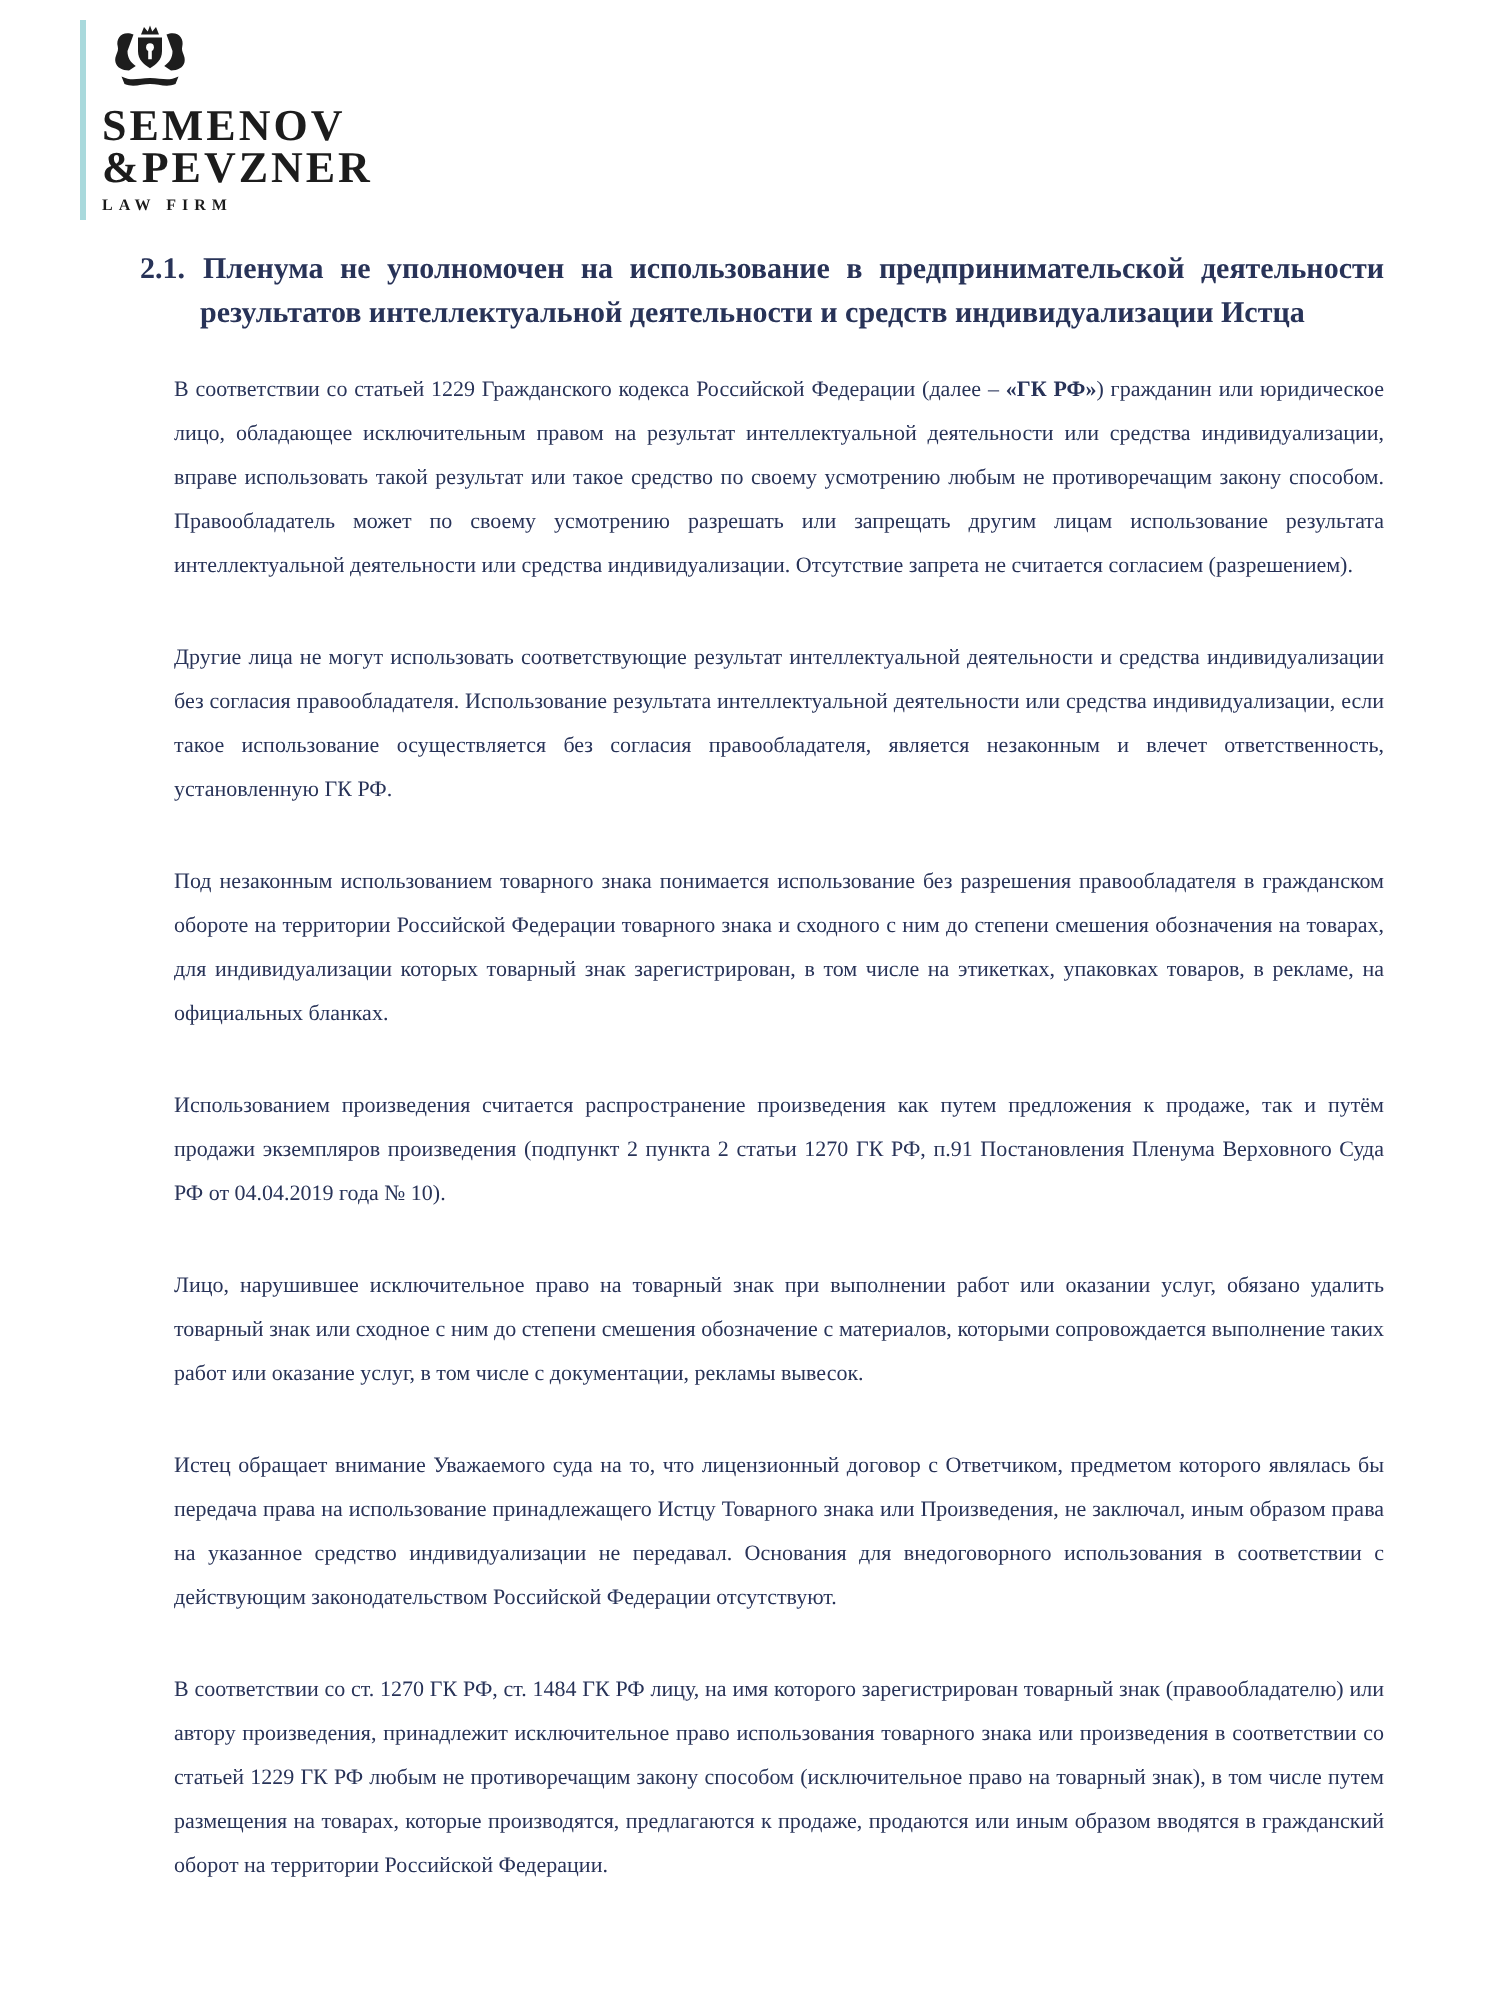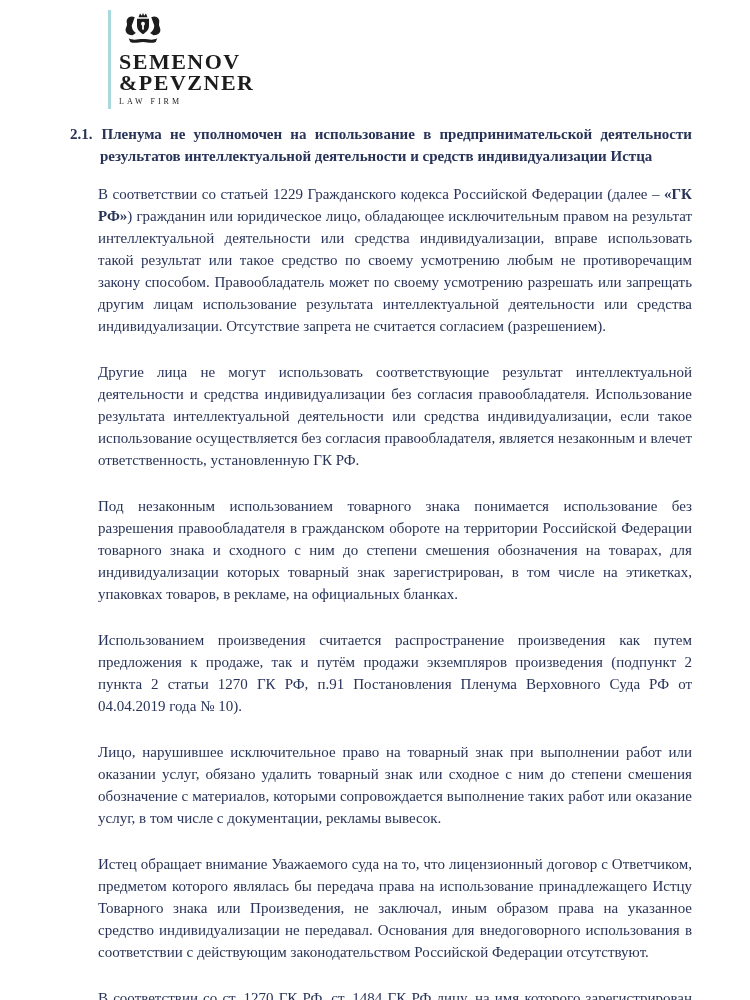--- a/index.html
+++ b/index.html
@@ -4,58 +4,58 @@
 <style>
   html,body{margin:0;padding:0;}
   body{
     width:750px;height:1000px;overflow:hidden;background:#ffffff;
     font-family:"Liberation Serif","DejaVu Serif",serif;
     color:#283358;
     position:relative;
   }
   
   .logo{
-    margin:10px 0 0 108px;
+    margin:10px 0 0 40px;
     border-left:3px solid #a9d9dc;
     padding:2px 0 3px 8px;
     display:inline-block;
   }
   .logo .crest{display:block;margin:0 0 2px 0;}
   .logo .lname{
     font-weight:bold;
     font-size:22px;
     line-height:21px;
     letter-spacing:1.5px;
     color:#1c1c1c;
     white-space:nowrap;
   }
   .logo .tagline{
     font-size:8px;
-    font-weight:normal;
+    font-weight:bold;
     letter-spacing:3px;
     color:#1c1c1c;
     margin-top:4px;
   }
   
   .doc{margin:14px 58px 0 70px;}
   .heading{
     font-weight:bold;
     font-size:15px;
     line-height:22px;
     text-align:justify;
     padding-left:30px;
     text-indent:-30px;
     margin:0 0 16px 0;
   }
   .heading .hnum{margin-right:9px;}
   .para{
-    font-size:15px;
+    font-size:11px;
     line-height:22px;
     text-align:justify;
-    margin:0 0 24px 28px;
+    margin:0 0 24px 17px;
   }
   .para .u{text-underline-offset:2px;}
   .para .b{font-weight:bold;}
 </style>
 </head>
 <body>
 
 
 
 <header class="logo">

